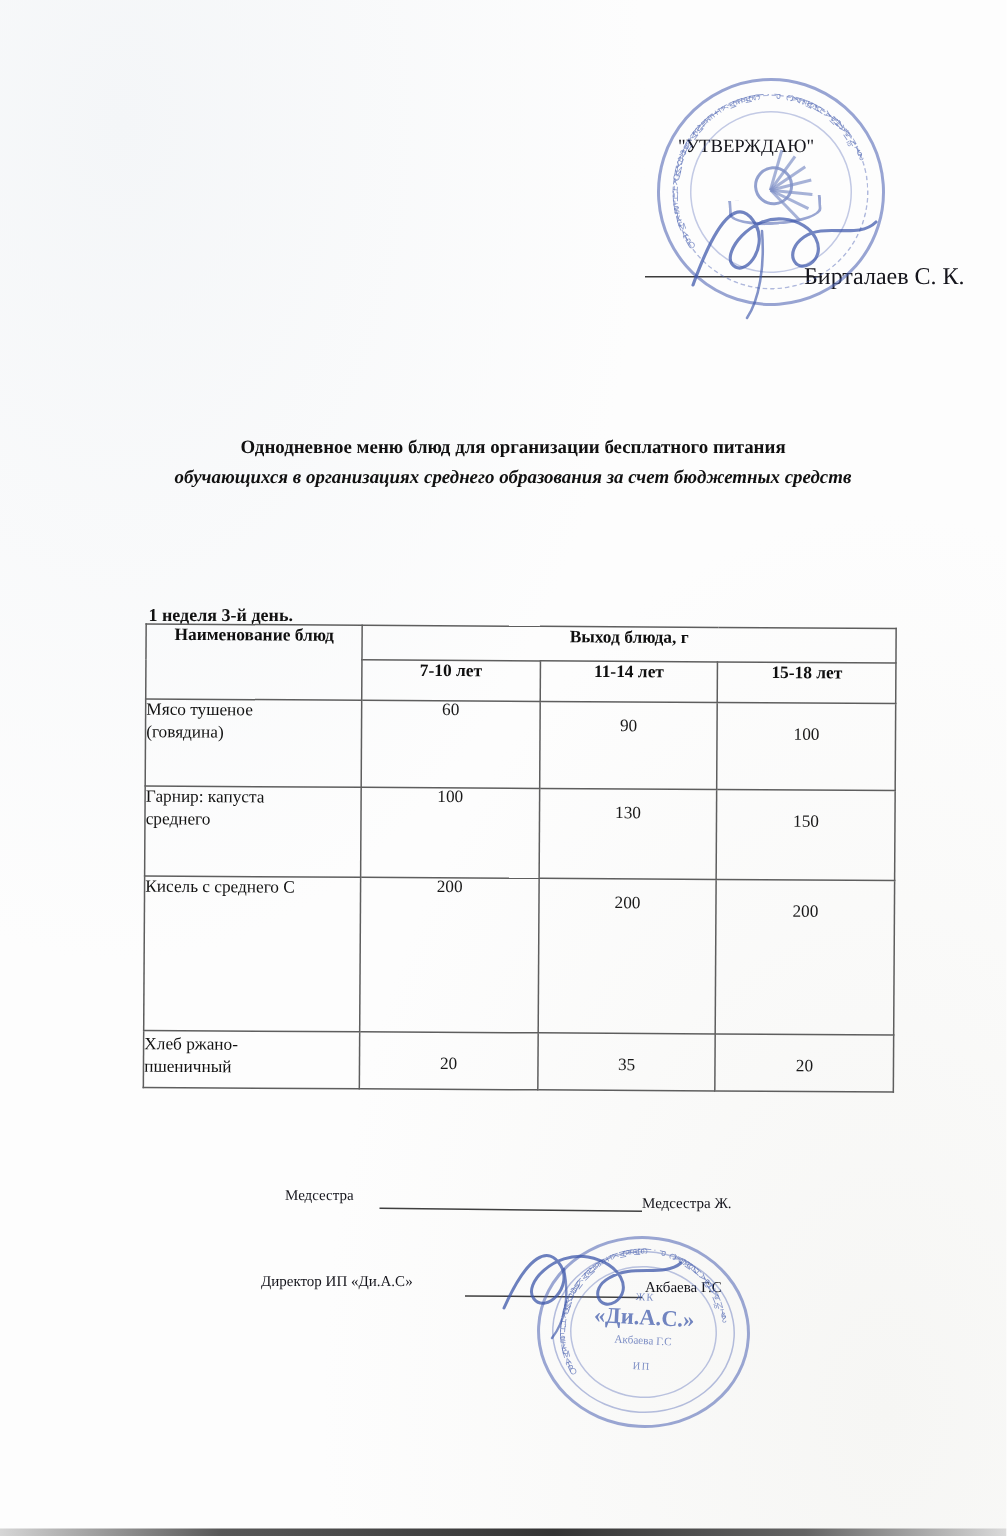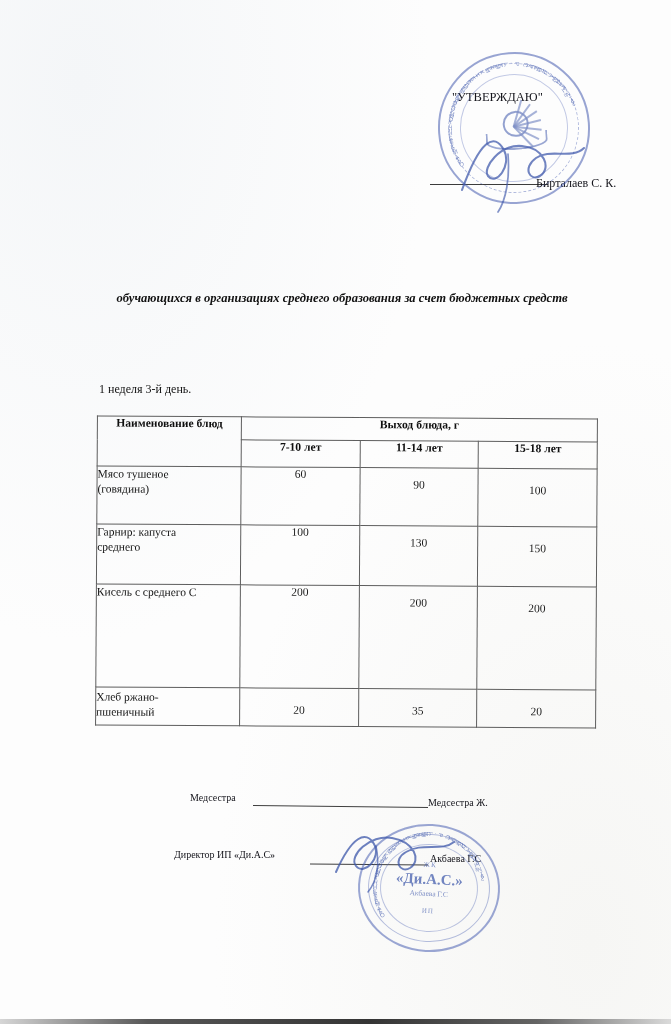--- a/index.html
+++ b/index.html
@@ -31,21 +31,21 @@
     text-align:left;
   }
   .approval div{white-space:nowrap;}
   .approve-word{margin-left:22px;}
   .sig-line-top{
     position:absolute;left:430px;top:184px;width:118px;height:0;
     border-bottom:1px solid #3c3c3c;
   }
   .sig-name-top{
     position:absolute;left:536px;top:176px;
-    font-size:12px;color:#15151c;white-space:nowrap;
+    font-size:16px;color:#15151c;white-space:nowrap;
   }
 
   
   .stamp{
     position:absolute;border-radius:50%;
     color:#3b52a8;pointer-events:none;
   }
   .stamp-top{
     left:438px;top:52px;width:148px;height:148px;
     border:2.5px solid rgba(74,96,178,.72);
@@ -115,22 +115,22 @@
 
   
   .doc-title{
     position:absolute;left:62px;top:288px;width:560px;
     font-size:12.6px;font-weight:bold;line-height:20px;
     text-align:center;color:#101010;
   }
   .doc-title .l2{display:block;font-style:italic;}
 
   .week-day{
-    position:absolute;left:99px;top:382px;
-    font-size:12px;font-weight:normal;color:#121212;
+    position:absolute;left:99px;top:403px;
+    font-size:12px;font-weight:bold;color:#121212;
   }
 
   
   .menu-table{
     position:absolute;left:96px;top:417px;width:501px;
     border-collapse:collapse;
     transform:rotate(.35deg);
   }
   .menu-table td,.menu-table th{
     border:1px solid #5e5e5e;
@@ -279,20 +279,21 @@
       <div class="ray" style="transform:rotate(320deg)"></div>
       <div class="wing"></div>
     </div>
   </div>
   <svg class="scribble" style="left:452px;top:120px;" width="140" height="95" viewBox="0 0 140 95">
     <path d="M10,70 C28,20 42,12 52,30 C60,46 44,66 36,56 C30,48 48,24 70,26 C92,28 100,48 88,56 C78,62 70,48 84,38 C98,28 120,40 132,28" fill="none" stroke="#3c56aa" stroke-width="2.1" stroke-linecap="round" opacity=".85"></path>
     <path d="M56,34 C58,58 54,80 46,92" fill="none" stroke="#3c56aa" stroke-width="1.7" stroke-linecap="round" opacity=".75"></path>
   </svg>
 
   <div class="doc-title">
+    <span>Однодневное меню блюд для организации бесплатного питания</span>
     <span class="l2">обучающихся в организациях среднего образования за счет бюджетных средств</span>
   </div>
 
   <div class="week-day">1 неделя 3-й день.</div>
 
   <table class="menu-table">
     <thead>
       <tr>
         <th class="th-name" rowspan="2">Наименование блюд</th>
         <th class="th-out" colspan="3">Выход блюда, г</th>

